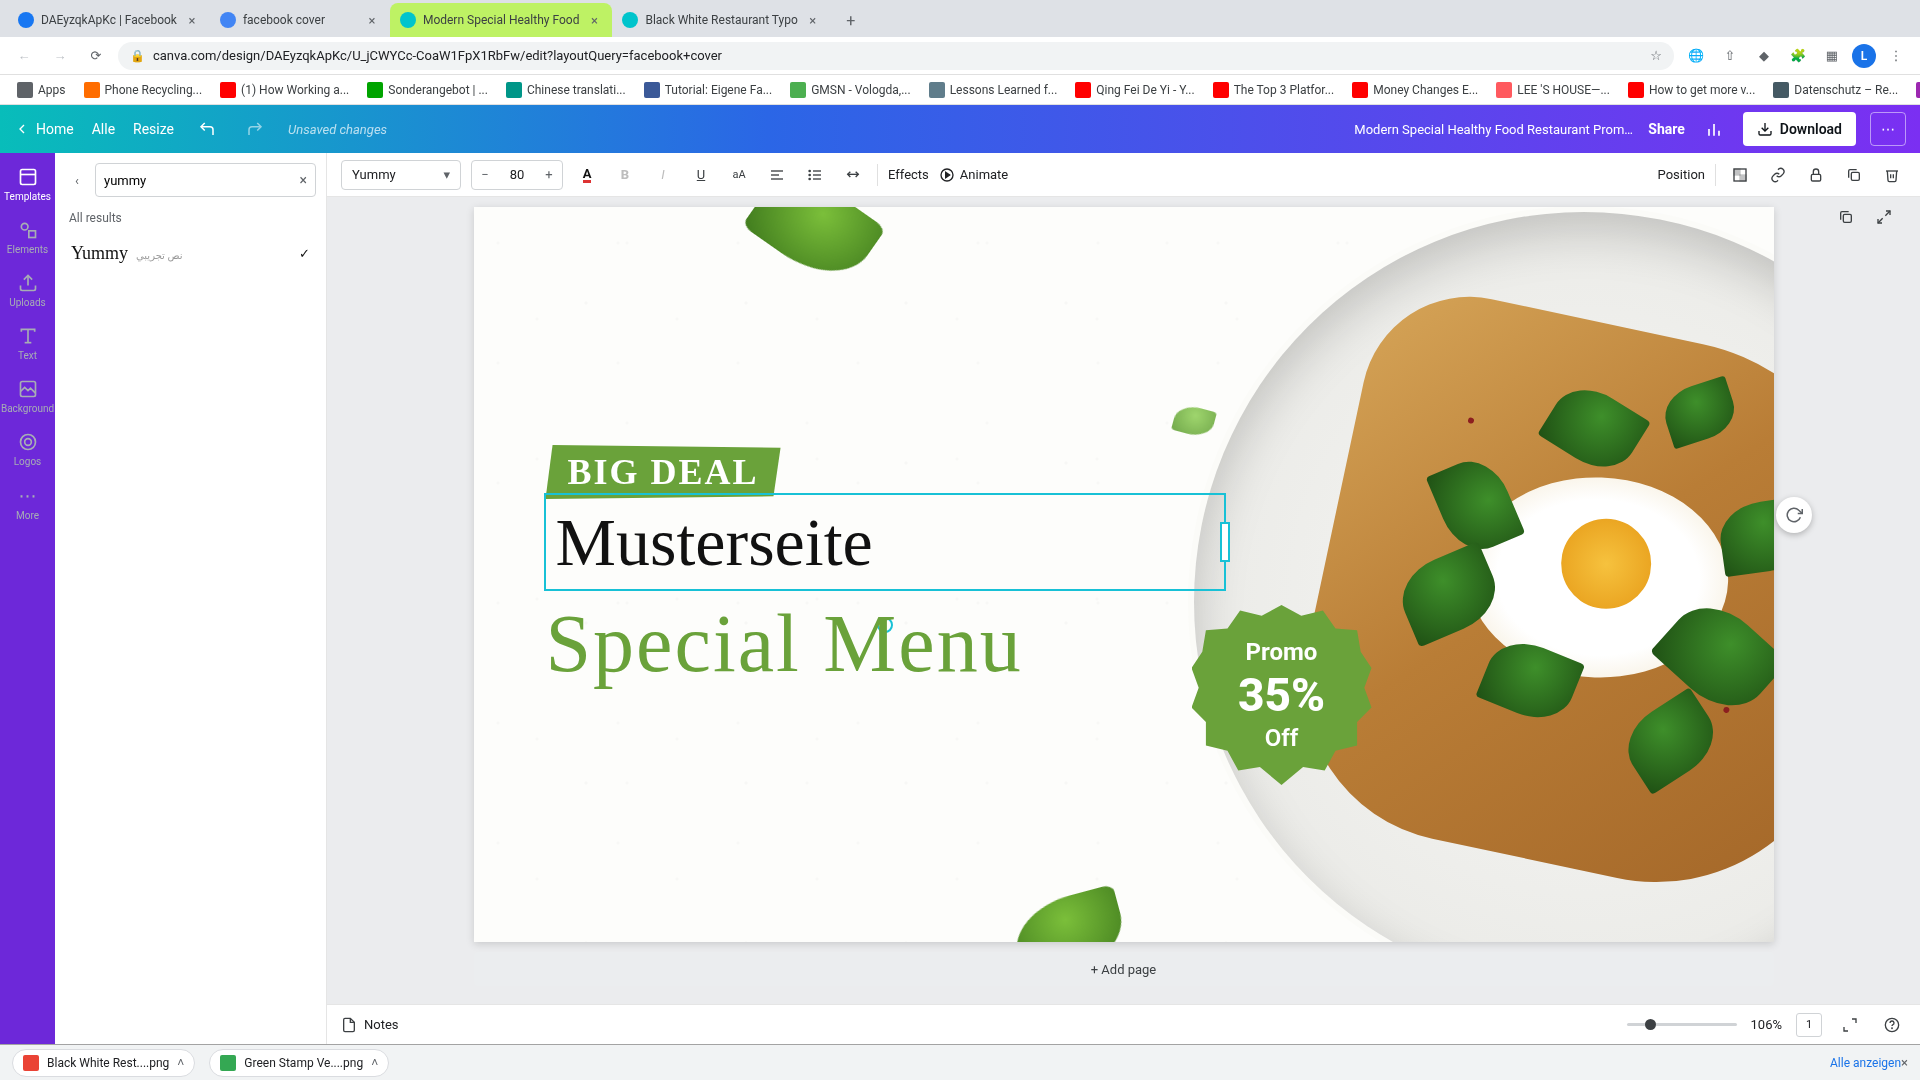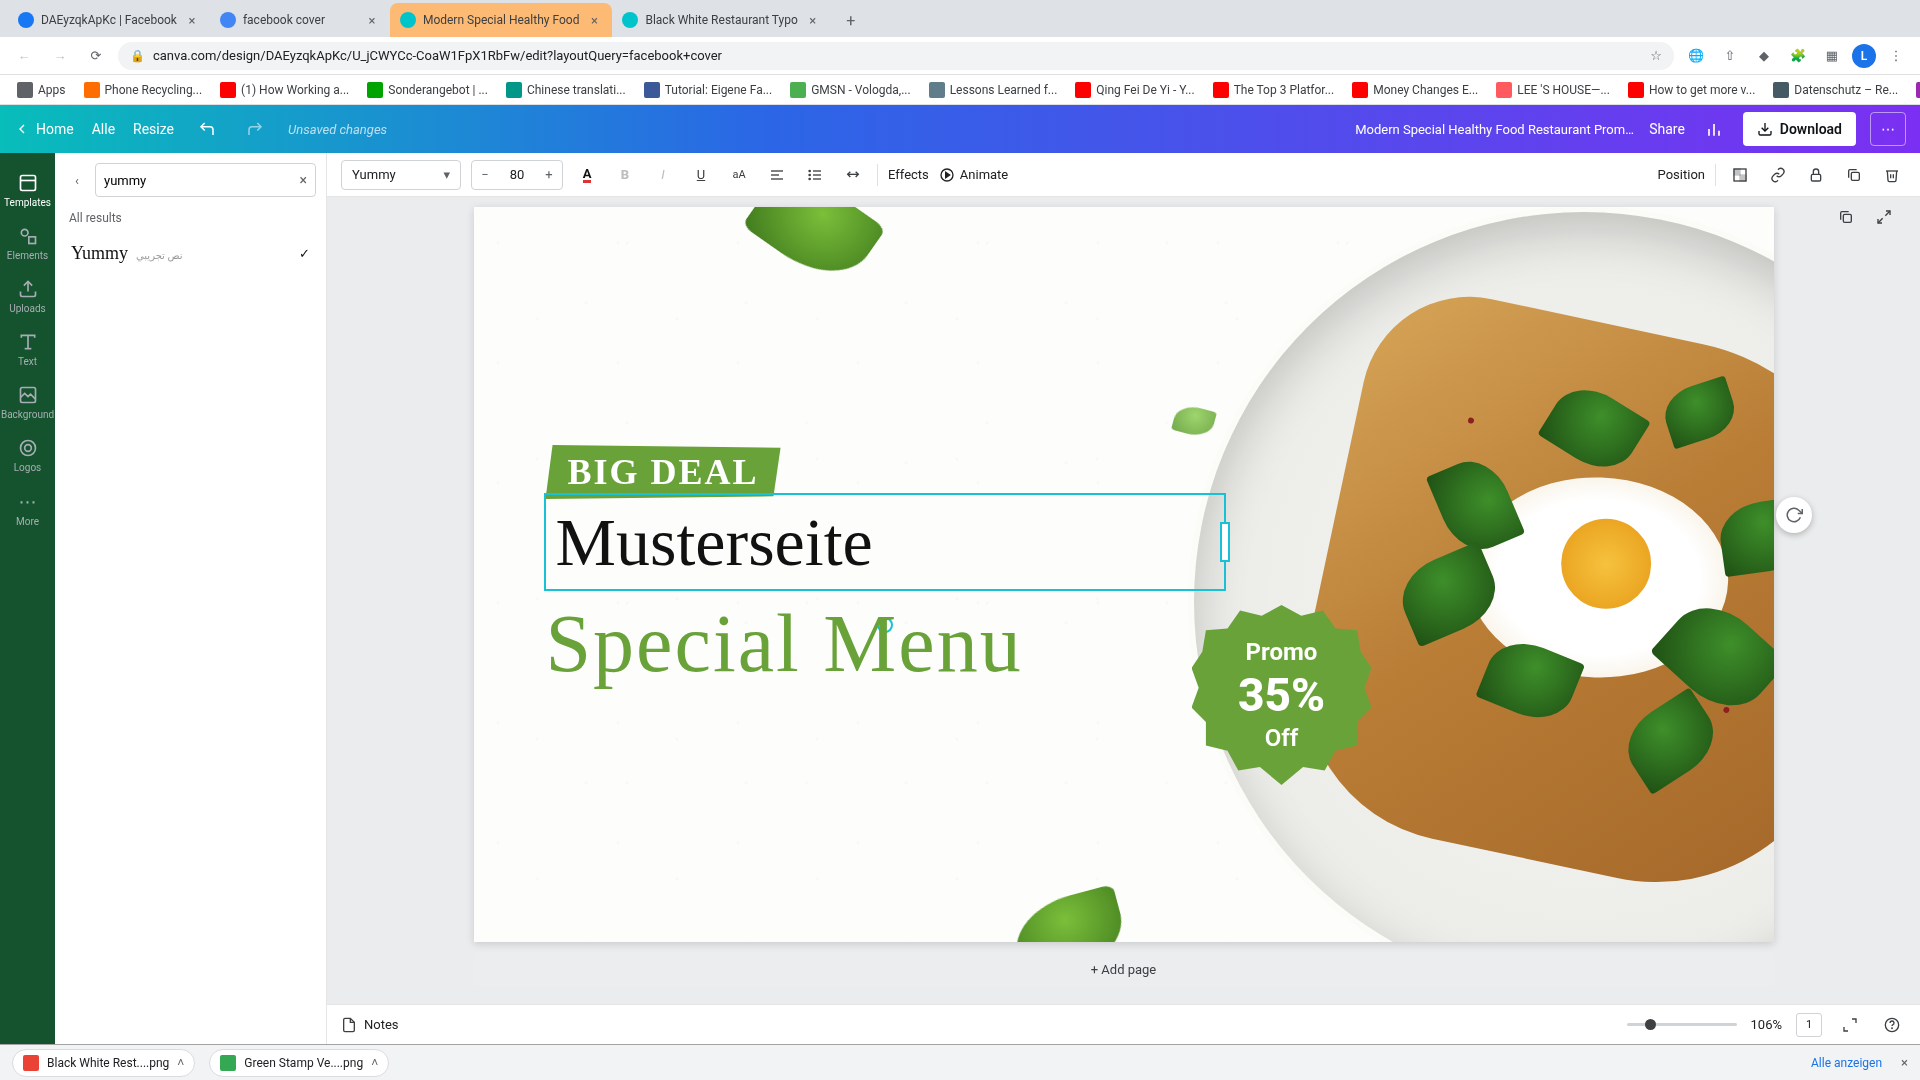--- a/index.html
+++ b/index.html
@@ -1,20 +1,20 @@
 <!DOCTYPE html>
 <html><head>
 <meta charset="utf-8">
 <style>
 * { margin:0; padding:0; box-sizing:border-box; font-family:-apple-system,BlinkMacSystemFont,"Segoe UI",Roboto,sans-serif; }
 body { width:1920px; height:1080px; overflow:hidden; background:#fff; font-size:13px; color:#202124; display:flex; flex-direction:column; }
 
 
 .tabstrip { height:37px; background:#dee1e6; display:flex; align-items:flex-end; padding:0 8px; gap:0; }
-.tab { height:34px; background:#fdba74; border-radius:8px 8px 0 0; display:flex; align-items:center; padding:0 10px; gap:7px; min-width:180px; max-width:240px; position:relative; }
+.tab { height:34px; background:#bef264; border-radius:8px 8px 0 0; display:flex; align-items:center; padding:0 10px; gap:7px; min-width:180px; max-width:240px; position:relative; }
 .tab.inactive { background:transparent; }
 .tab .fav { width:16px; height:16px; border-radius:50%; flex:none; }
 .tab .tab-title { flex:1; white-space:nowrap; overflow:hidden; text-overflow:ellipsis; font-size:12px; color:#3c4043; }
 .tab .tab-close { width:16px; height:16px; border-radius:50%; display:flex; align-items:center; justify-content:center; font-size:13px; color:#5f6368; cursor:pointer; }
 .newtab { width:28px; height:28px; display:flex; align-items:center; justify-content:center; border-radius:50%; color:#5f6368; font-size:16px; cursor:pointer; margin-left:6px; margin-bottom:3px; }
 
 
 .toolbar { height:38px; background:#fff; display:flex; align-items:center; padding:0 10px; gap:8px; border-bottom:1px solid #e0e0e0; }
 .nav-icon { width:28px; height:28px; display:flex; align-items:center; justify-content:center; color:#5f6368; border-radius:50%; cursor:pointer; }
 .nav-icon.disabled { color:#bdc1c6; }
@@ -33,30 +33,30 @@
 
 
 .app { flex:1; display:flex; flex-direction:column; min-height:0; }
 .app-header { height:48px; background:linear-gradient(90deg,#08bdba 0%,#2b66e6 40%,#7b2ff2 100%); display:flex; align-items:center; padding:0 14px; gap:14px; color:#fff; font-size:14px; }
 .hdr-left { display:flex; align-items:center; gap:18px; }
 .hdr-home { display:flex; align-items:center; gap:6px; cursor:pointer; }
 .hdr-btn { cursor:pointer; }
 .unsaved { color:rgba(255,255,255,.7); font-style:italic; font-size:13px; }
 .hdr-right { margin-left:auto; display:flex; align-items:center; gap:14px; }
 .design-name { font-size:13px; max-width:280px; overflow:hidden; text-overflow:ellipsis; white-space:nowrap; }
-.share-btn { font-weight:400; cursor:pointer;text-align:right; }
+.share-btn { font-weight:700; cursor:pointer;text-align:right; }
 .dl-btn { background:#fff; color:#0e1318; height:34px; padding:0 14px; border-radius:4px; display:flex; align-items:center; gap:7px; font-weight:600; cursor:pointer; }
 .more-btn { width:36px; height:34px; border:1px solid rgba(255,255,255,.5); border-radius:4px; display:flex; align-items:center; justify-content:center; cursor:pointer; }
 .hdr-icon-btn { width:30px; height:30px; display:flex; align-items:center; justify-content:center; cursor:pointer; }
 
 
 .app-body { flex:1; display:flex; min-height:0; }
 
 
-.obj-rail { width:55px; background:#14532d; display:flex; flex-direction:column; align-items:center; padding-top:12px; gap:2px; }
+.obj-rail { width:55px; background:#6d28d9; display:flex; flex-direction:column; align-items:center; padding-top:6px; gap:2px; }
 .rail-item { width:55px; padding:8px 0; display:flex; flex-direction:column; align-items:center; gap:4px; color:#a7adb4; cursor:pointer; }
 .rail-item.active { color:#fff; }
 .rail-icon { width:20px; height:20px; }
 .rail-label { font-size:10px; }
 
 
 .side-panel { width:272px; background:#fff; border-right:1px solid #e5e5e5; display:flex; flex-direction:column; }
 .search-row { padding:10px; display:flex; align-items:center; gap:6px; }
 .back-chev { width:24px; height:24px; display:flex; align-items:center; justify-content:center; color:#5f6368; cursor:pointer; }
 .search-box { flex:1; height:34px; border:1px solid #d0d3d6; border-radius:4px; display:flex; align-items:center; padding:0 8px; gap:6px; }
@@ -130,21 +130,21 @@
 .zoom-slider { width:110px; height:3px; background:#d0d3d6; border-radius:2px; position:relative; }
 .zoom-thumb { position:absolute; top:-4px; left:18px; width:11px; height:11px; border-radius:50%; background:#3c4043; }
 .zoom-val{ font-size:13px; }
 .page-ind { width:26px; height:24px; border:1px solid #d0d3d6; border-radius:3px; display:flex; align-items:center; justify-content:center; font-size:11px; }
 
 
 .dl-shelf { height:36px; background:#f1f3f4; border-top:1px solid #a3a3a3; display:flex; align-items:center; padding:0 12px; gap:14px; }
 .dl-item { height:28px; background:#fff; border:1px solid #dadce0; border-radius:14px; display:flex; align-items:center; padding:0 10px; gap:8px; font-size:12px; cursor:pointer; }
 .dl-item .fi{ width:16px; height:16px; background:#ea4335; border-radius:2px; }
 .dl-item.g .fi{ background:#34a853; }
-.shelf-right{ margin-left:auto; display:flex; align-items:center; gap:19px; }
+.shelf-right{ margin-left:auto; display:flex; align-items:center; gap:0; }
 .shelf-link{ color:#1a73e8; font-size:12px; cursor:pointer; }
 .shelf-close{ color:#5f6368; cursor:pointer; }
 
 svg { display:block; }
 </style>
 </head>
 <body>
 
 <div class="tabstrip">
   <div class="tab inactive">

